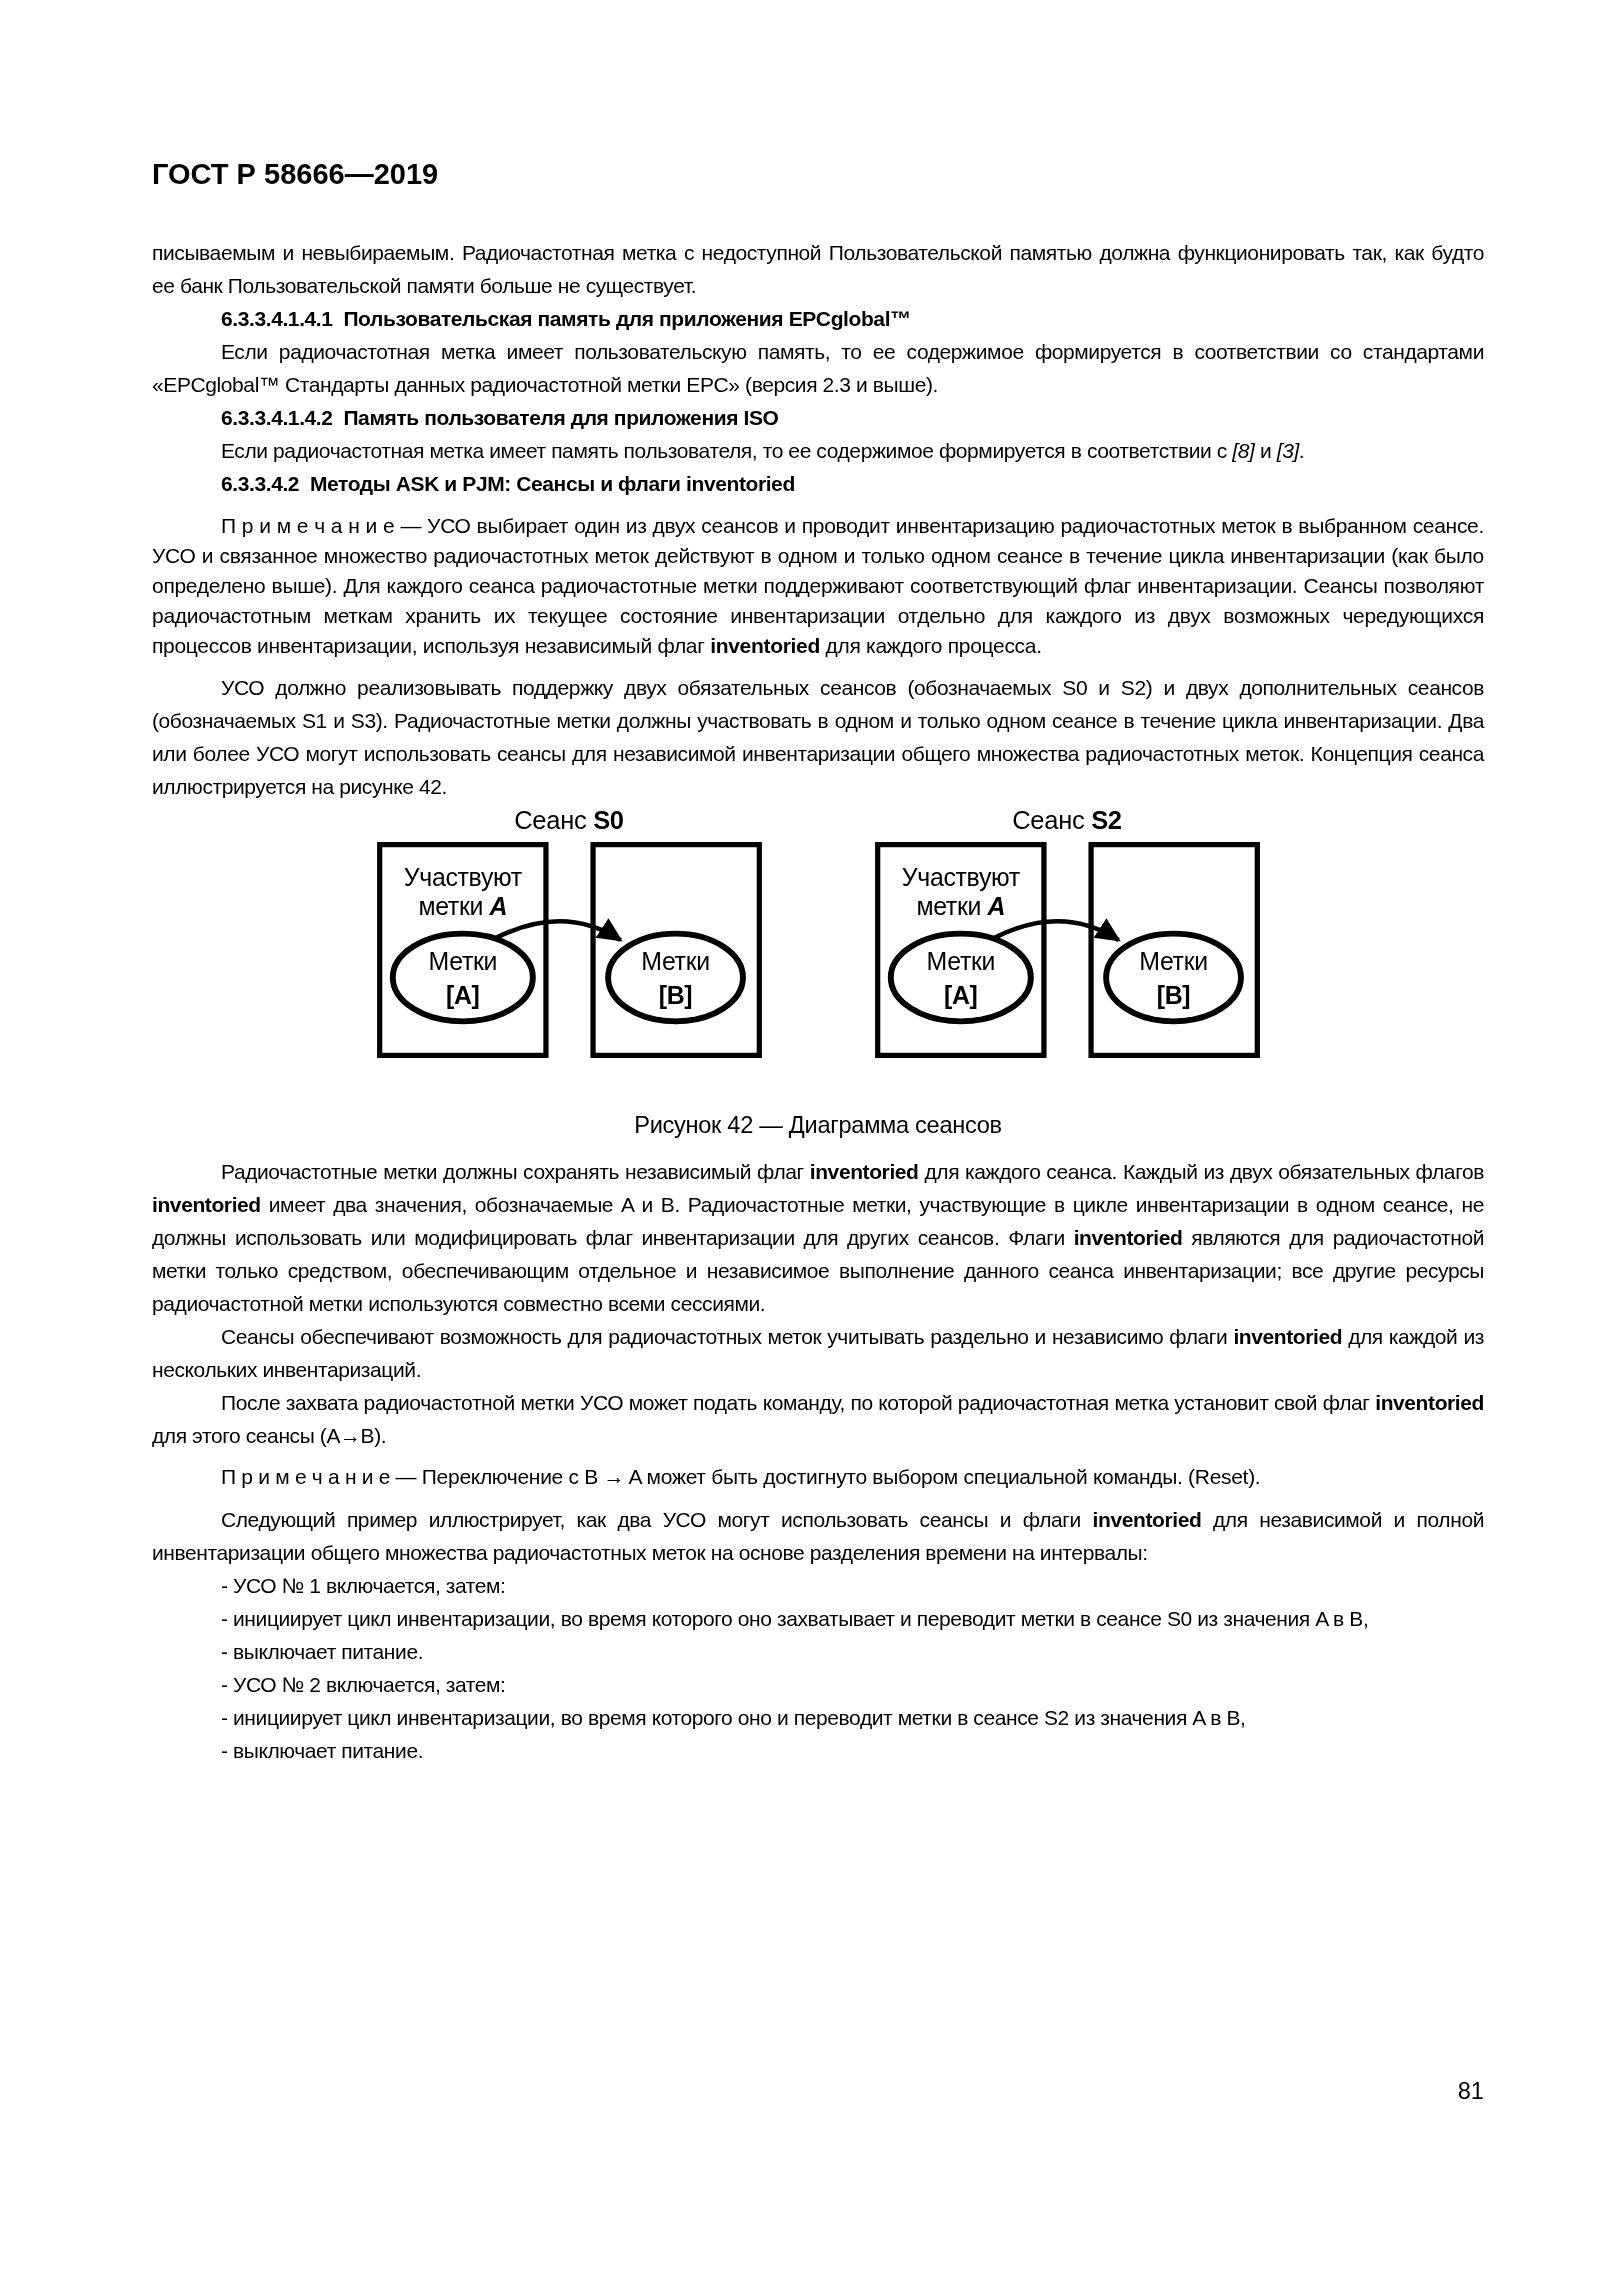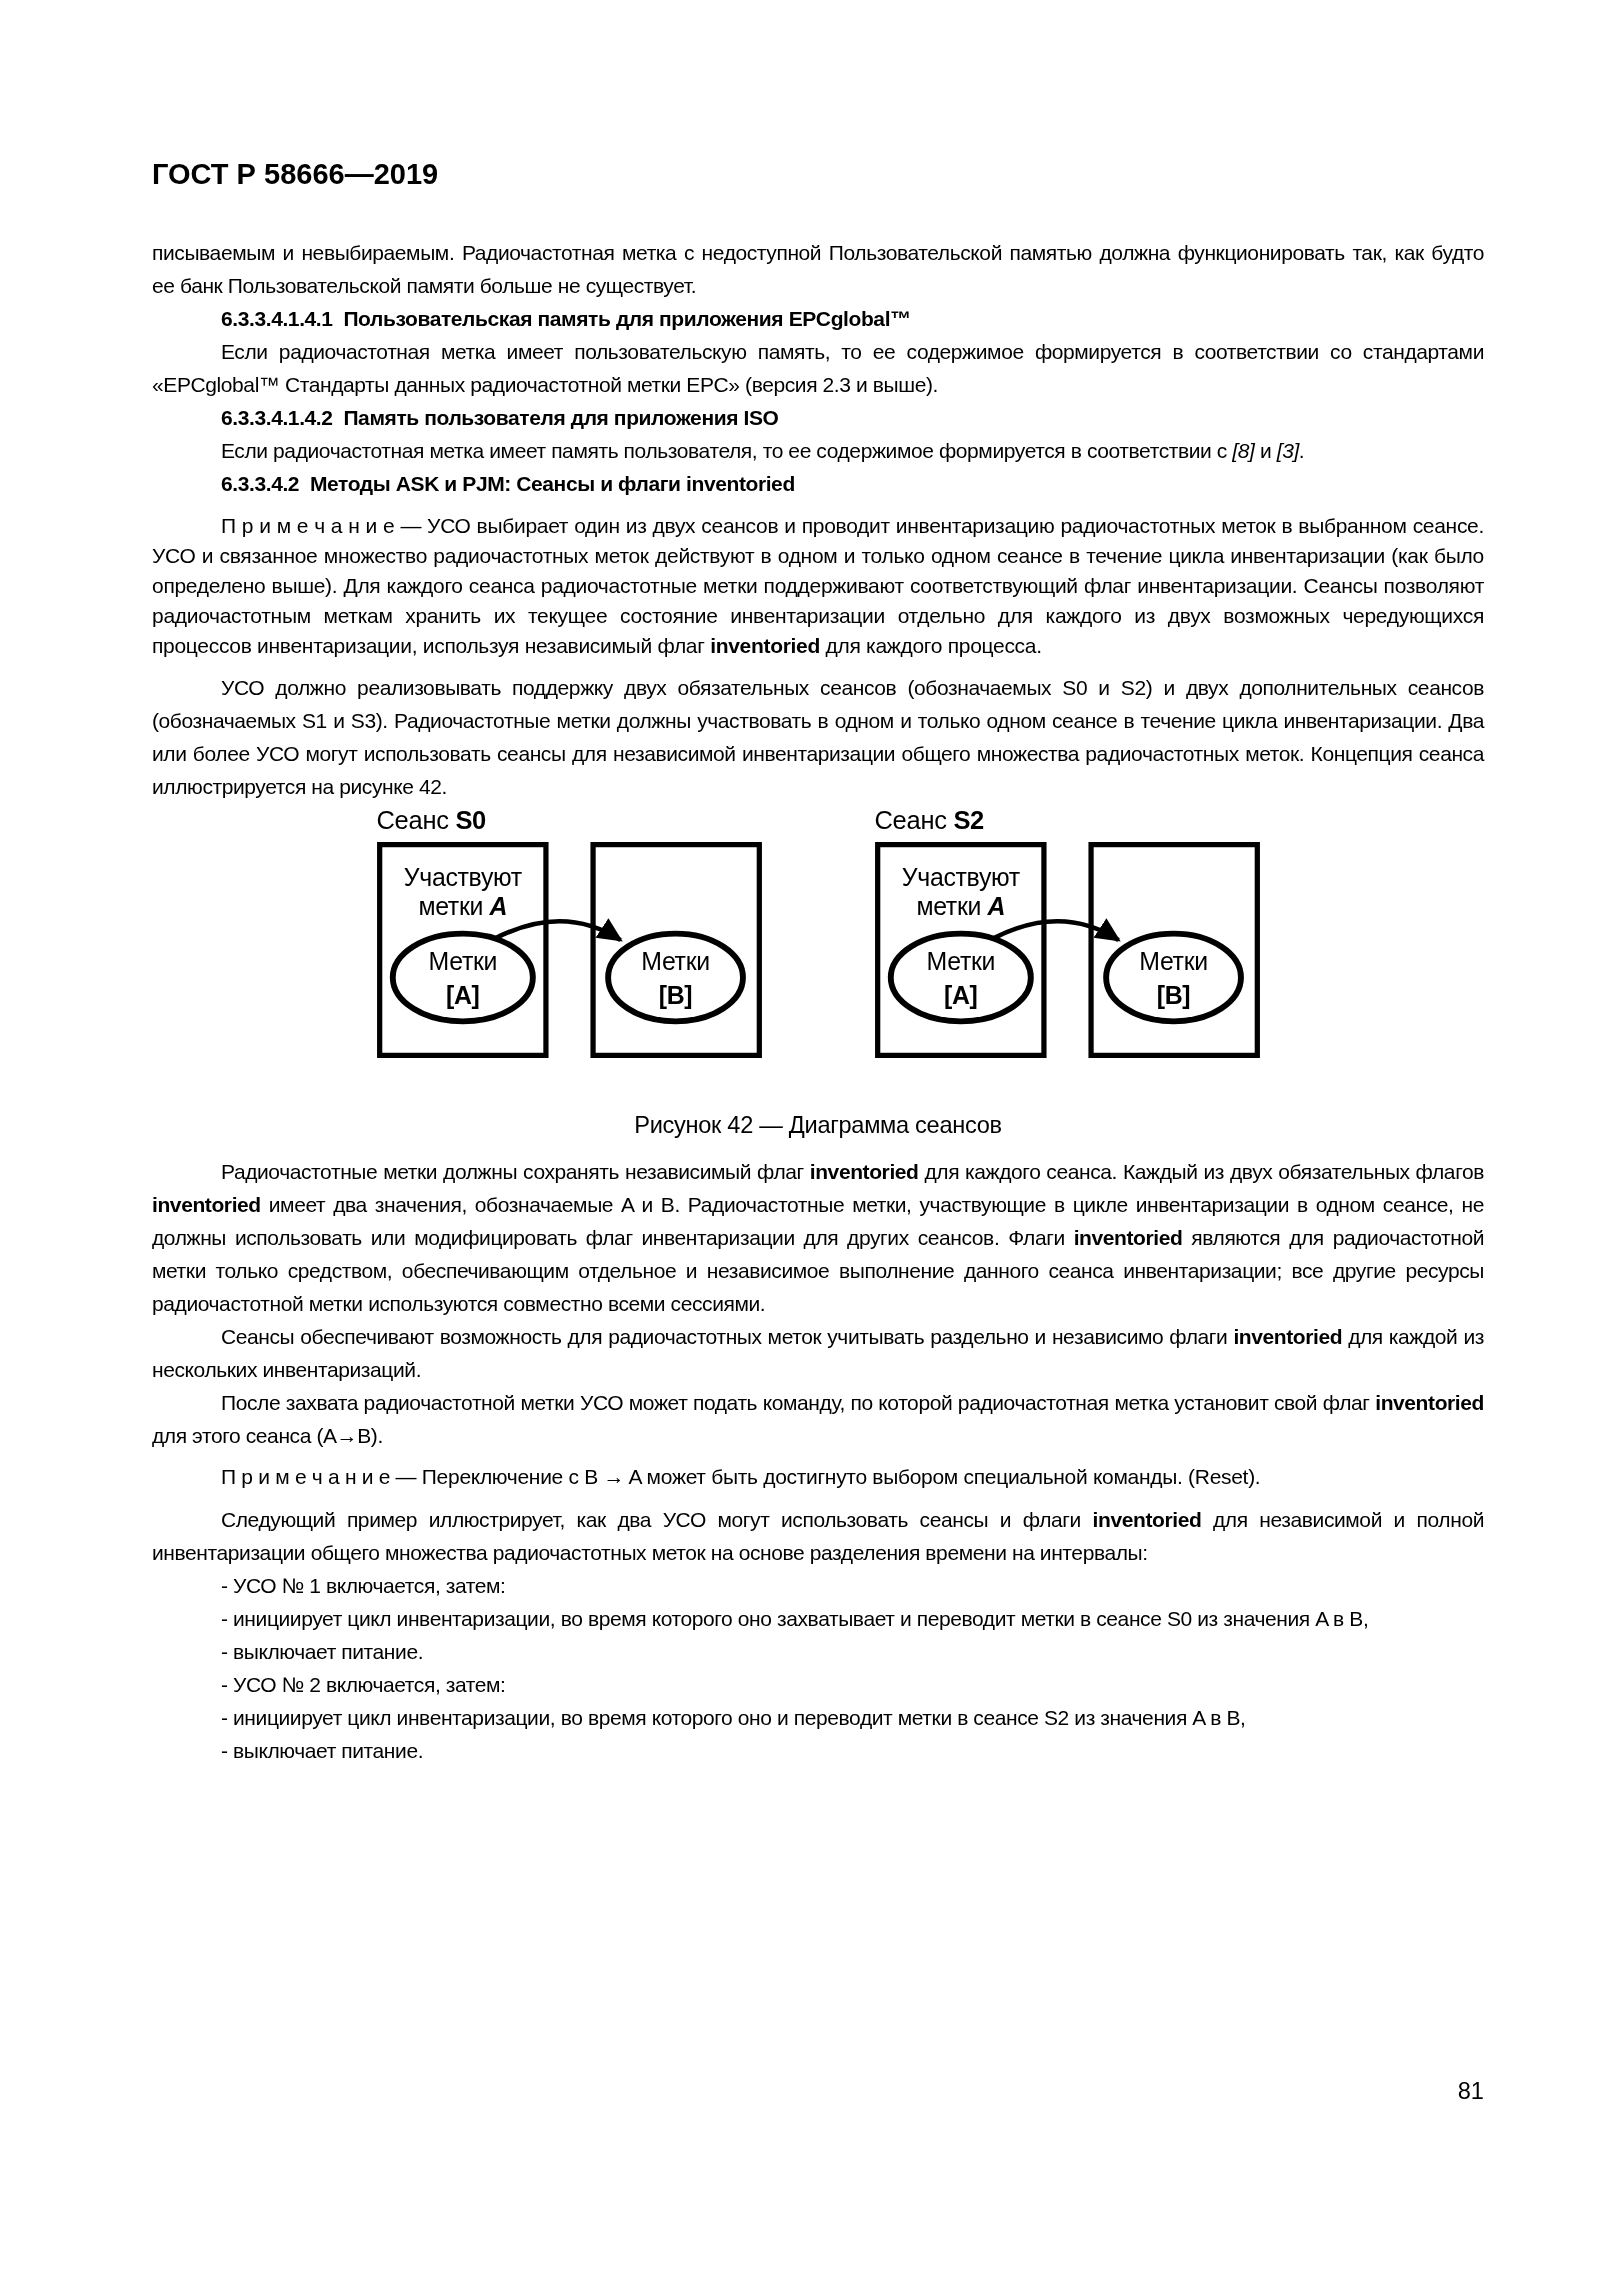--- a/index.html
+++ b/index.html
@@ -25,21 +25,21 @@
     font-size:21px;line-height:30px;letter-spacing:-0.3px;
     text-align:justify;margin:10.5px 0;text-indent:69px;
   }
   .ref-italic{font-style:italic;}
   b{font-weight:bold;}
 
   .figure{margin:2.6px 0 0 0;}
   .fig-groups{display:flex;justify-content:center;gap:113px;}
   .fig-group{width:385px;flex:0 0 auto;}
   .fig-title{
-    font-size:25.5px;line-height:29px;margin:0 0 7.9px 0;
+    text-align:center;font-size:25.5px;line-height:29px;margin:0 0 7.9px 0;
     letter-spacing:-0.3px;
   }
   .fig-title b{font-weight:bold;}
   .fig-svg{display:block;}
   .fig-svg .frect{fill:none;stroke:#000;stroke-width:8;}
   .fig-svg .fell{fill:none;stroke:#000;stroke-width:9;}
   .fig-svg .farrow{fill:none;stroke:#000;stroke-width:7;}
   .fig-svg text{
     font-family:"Liberation Sans",sans-serif;font-size:38px;
     letter-spacing:-0.5px;fill:#000;
@@ -125,21 +125,21 @@
       </div>
 
     </div>
     <div class="fig-caption">Рисунок 42 — Диаграмма сеансов</div>
   </div>
 
   <p class="body"><span>Радиочастотные метки должны сохранять независимый флаг </span><b>inventoried</b><span> для каждого сеанса. Каждый из двух обязательных флагов </span><b>inventoried</b><span> имеет два значения, обозначаемые A и B. Радиочастотные метки, участвующие в цикле инвентаризации в одном сеансе, не должны использовать или модифицировать флаг инвентаризации для других сеансов. Флаги </span><b>inventoried</b><span> являются для радиочастотной метки только средством, обеспечивающим отдельное и независимое выполнение данного сеанса инвентаризации; все другие ресурсы радиочастотной метки используются совместно всеми сессиями.</span></p>
 
   <p class="body"><span>Сеансы обеспечивают возможность для радиочастотных меток учитывать раздельно и независимо флаги </span><b>inventoried</b><span> для каждой из нескольких инвентаризаций.</span></p>
 
-  <p class="body"><span>После захвата радиочастотной метки УСО может подать команду, по которой радиочастотная метка установит свой флаг </span><b>inventoried</b><span> для этого сеанса (A→B).</span></p>
+  <p class="body"><span>После захвата радиочастотной метки УСО может подать команду, по которой радиочастотная метка установит свой флаг </span><b>inventoried</b><span> для этого сеансы (A→B).</span></p>
 
 
   <p class="note">П р и м е ч а н и е — Переключение с B → A может быть достигнуто выбором специальной команды. (Reset).</p>
 
   <p class="body"><span>Следующий пример иллюстрирует, как два УСО могут использовать сеансы и флаги </span><b>inventoried</b><span> для независимой и полной инвентаризации общего множества радиочастотных меток на основе разделения времени на интервалы:</span></p>
 
   <p class="body">- УСО № 1 включается, затем:</p>
   <p class="body">- инициирует цикл инвентаризации, во время которого оно захватывает и переводит метки в сеансе S0 из значения A в B,</p>
   <p class="body">- выключает питание.</p>
   <p class="body">- УСО № 2 включается, затем:</p>

